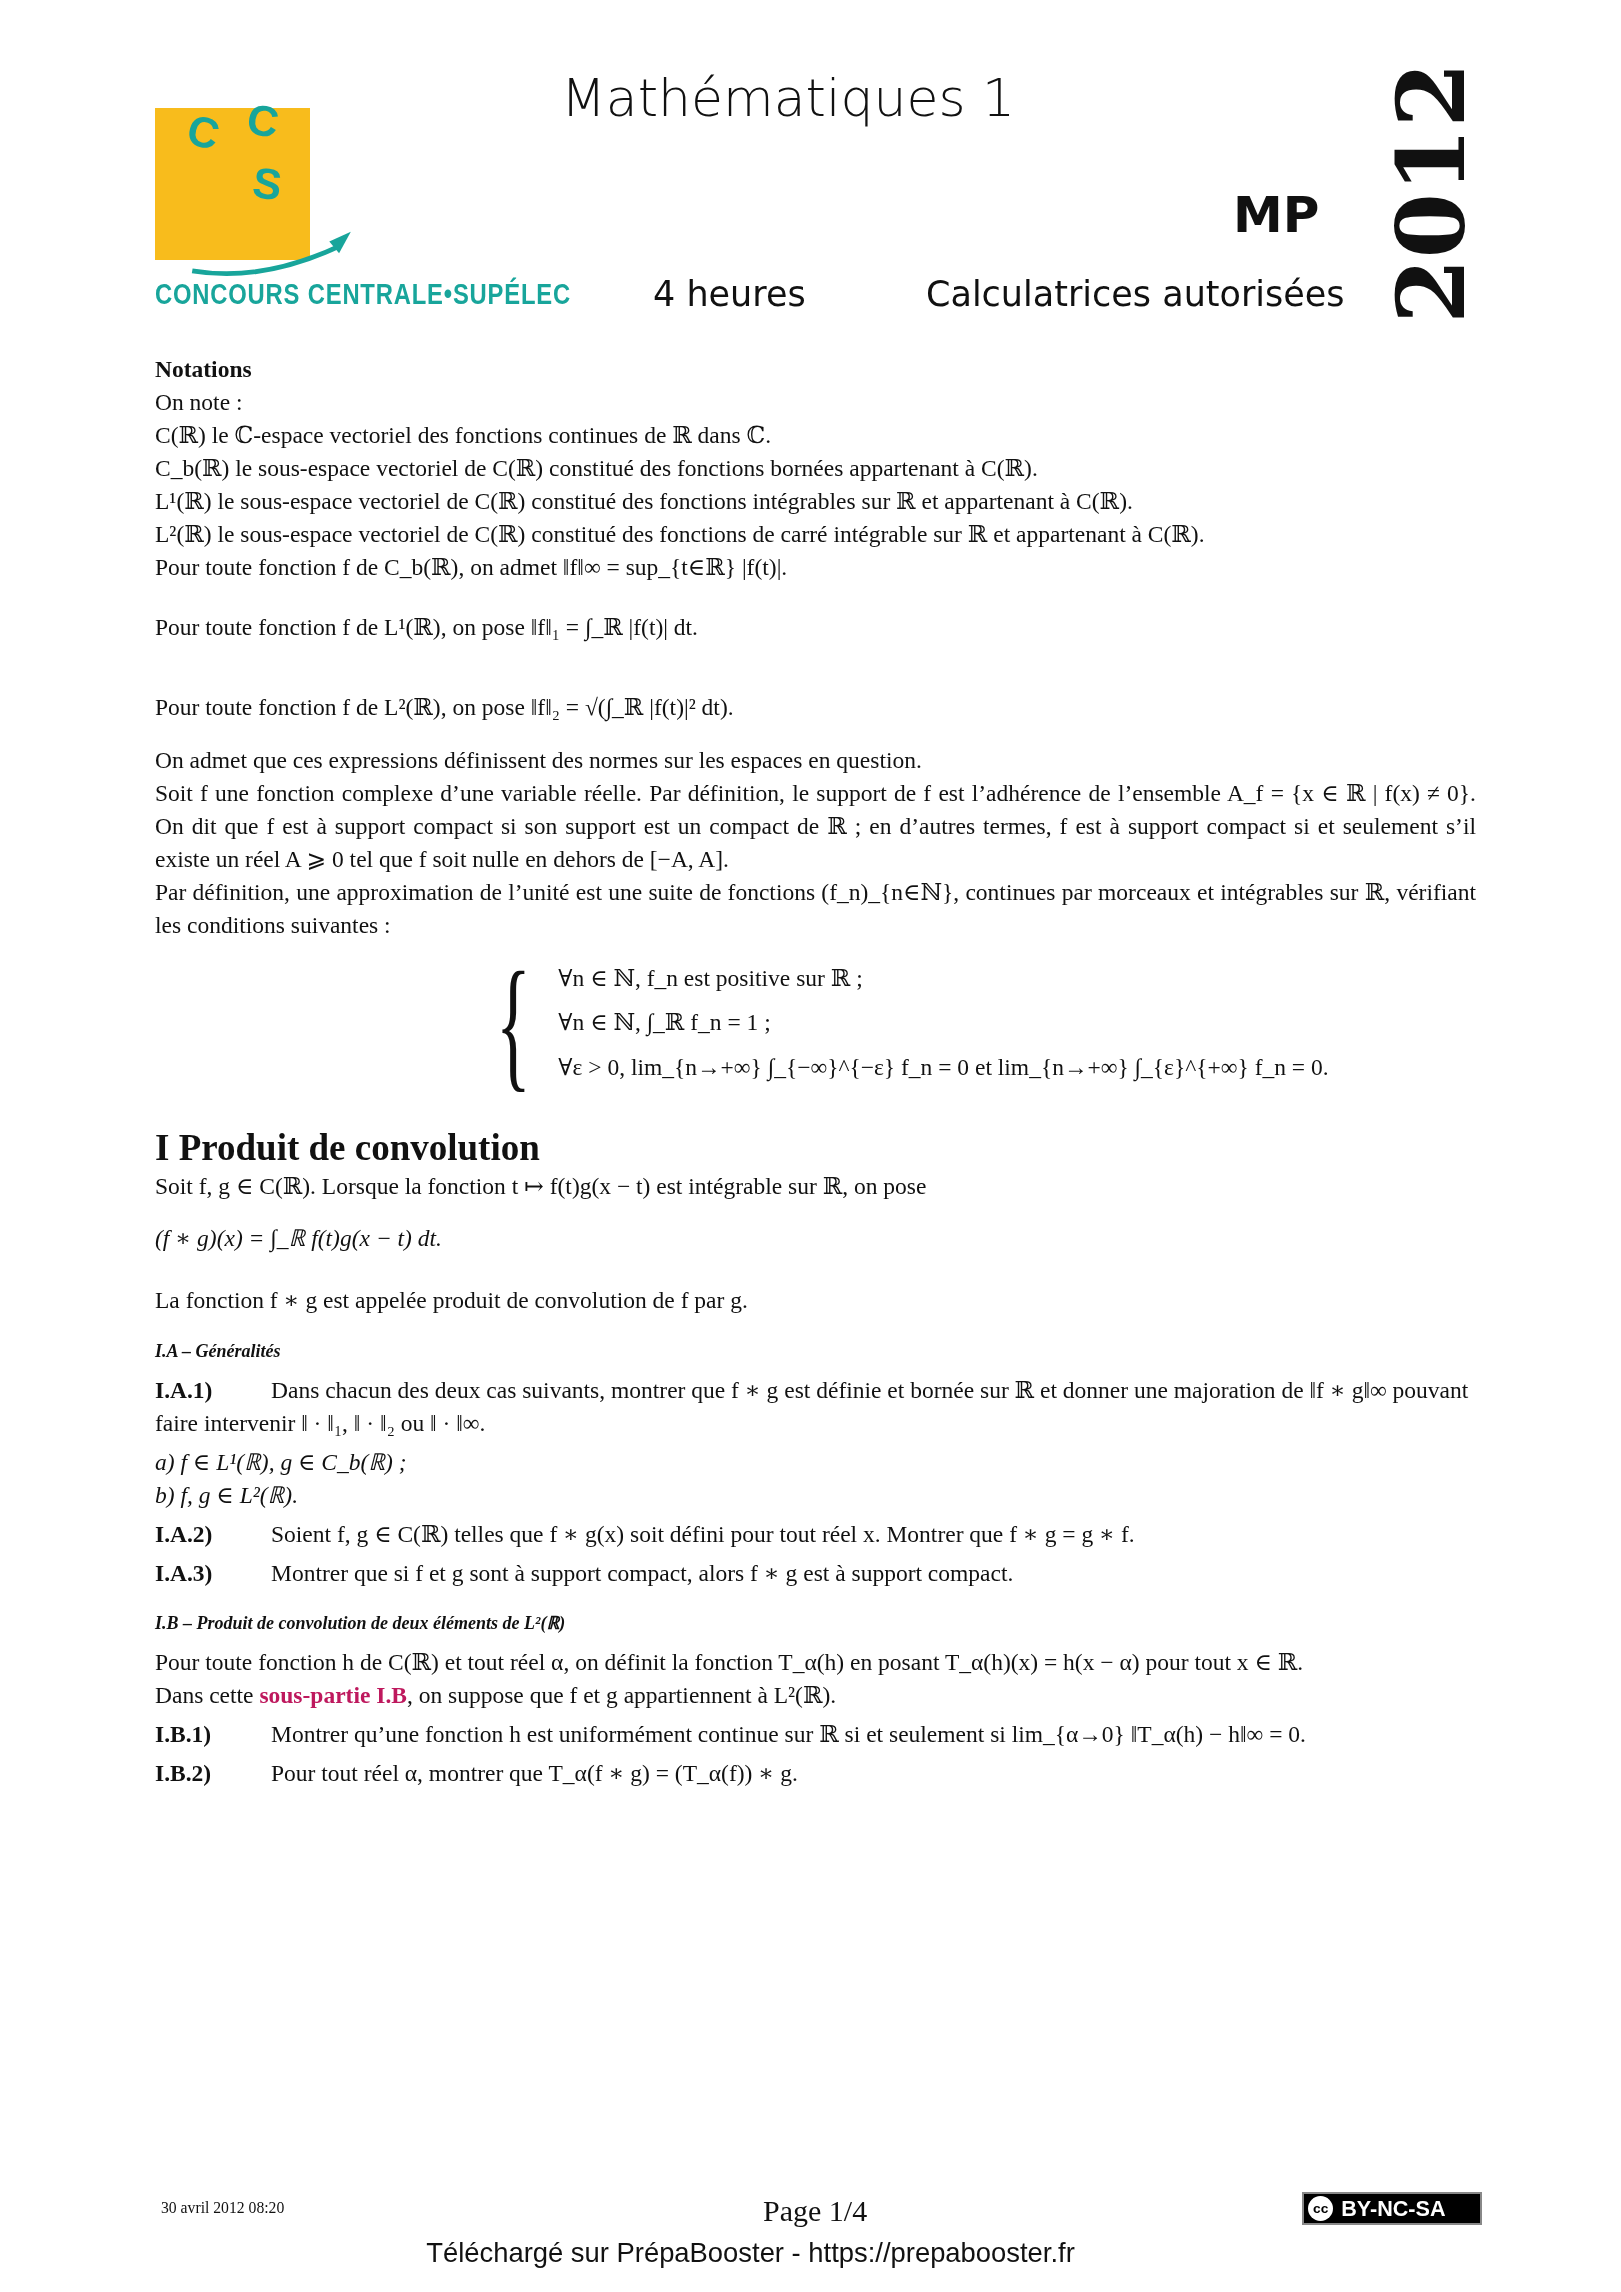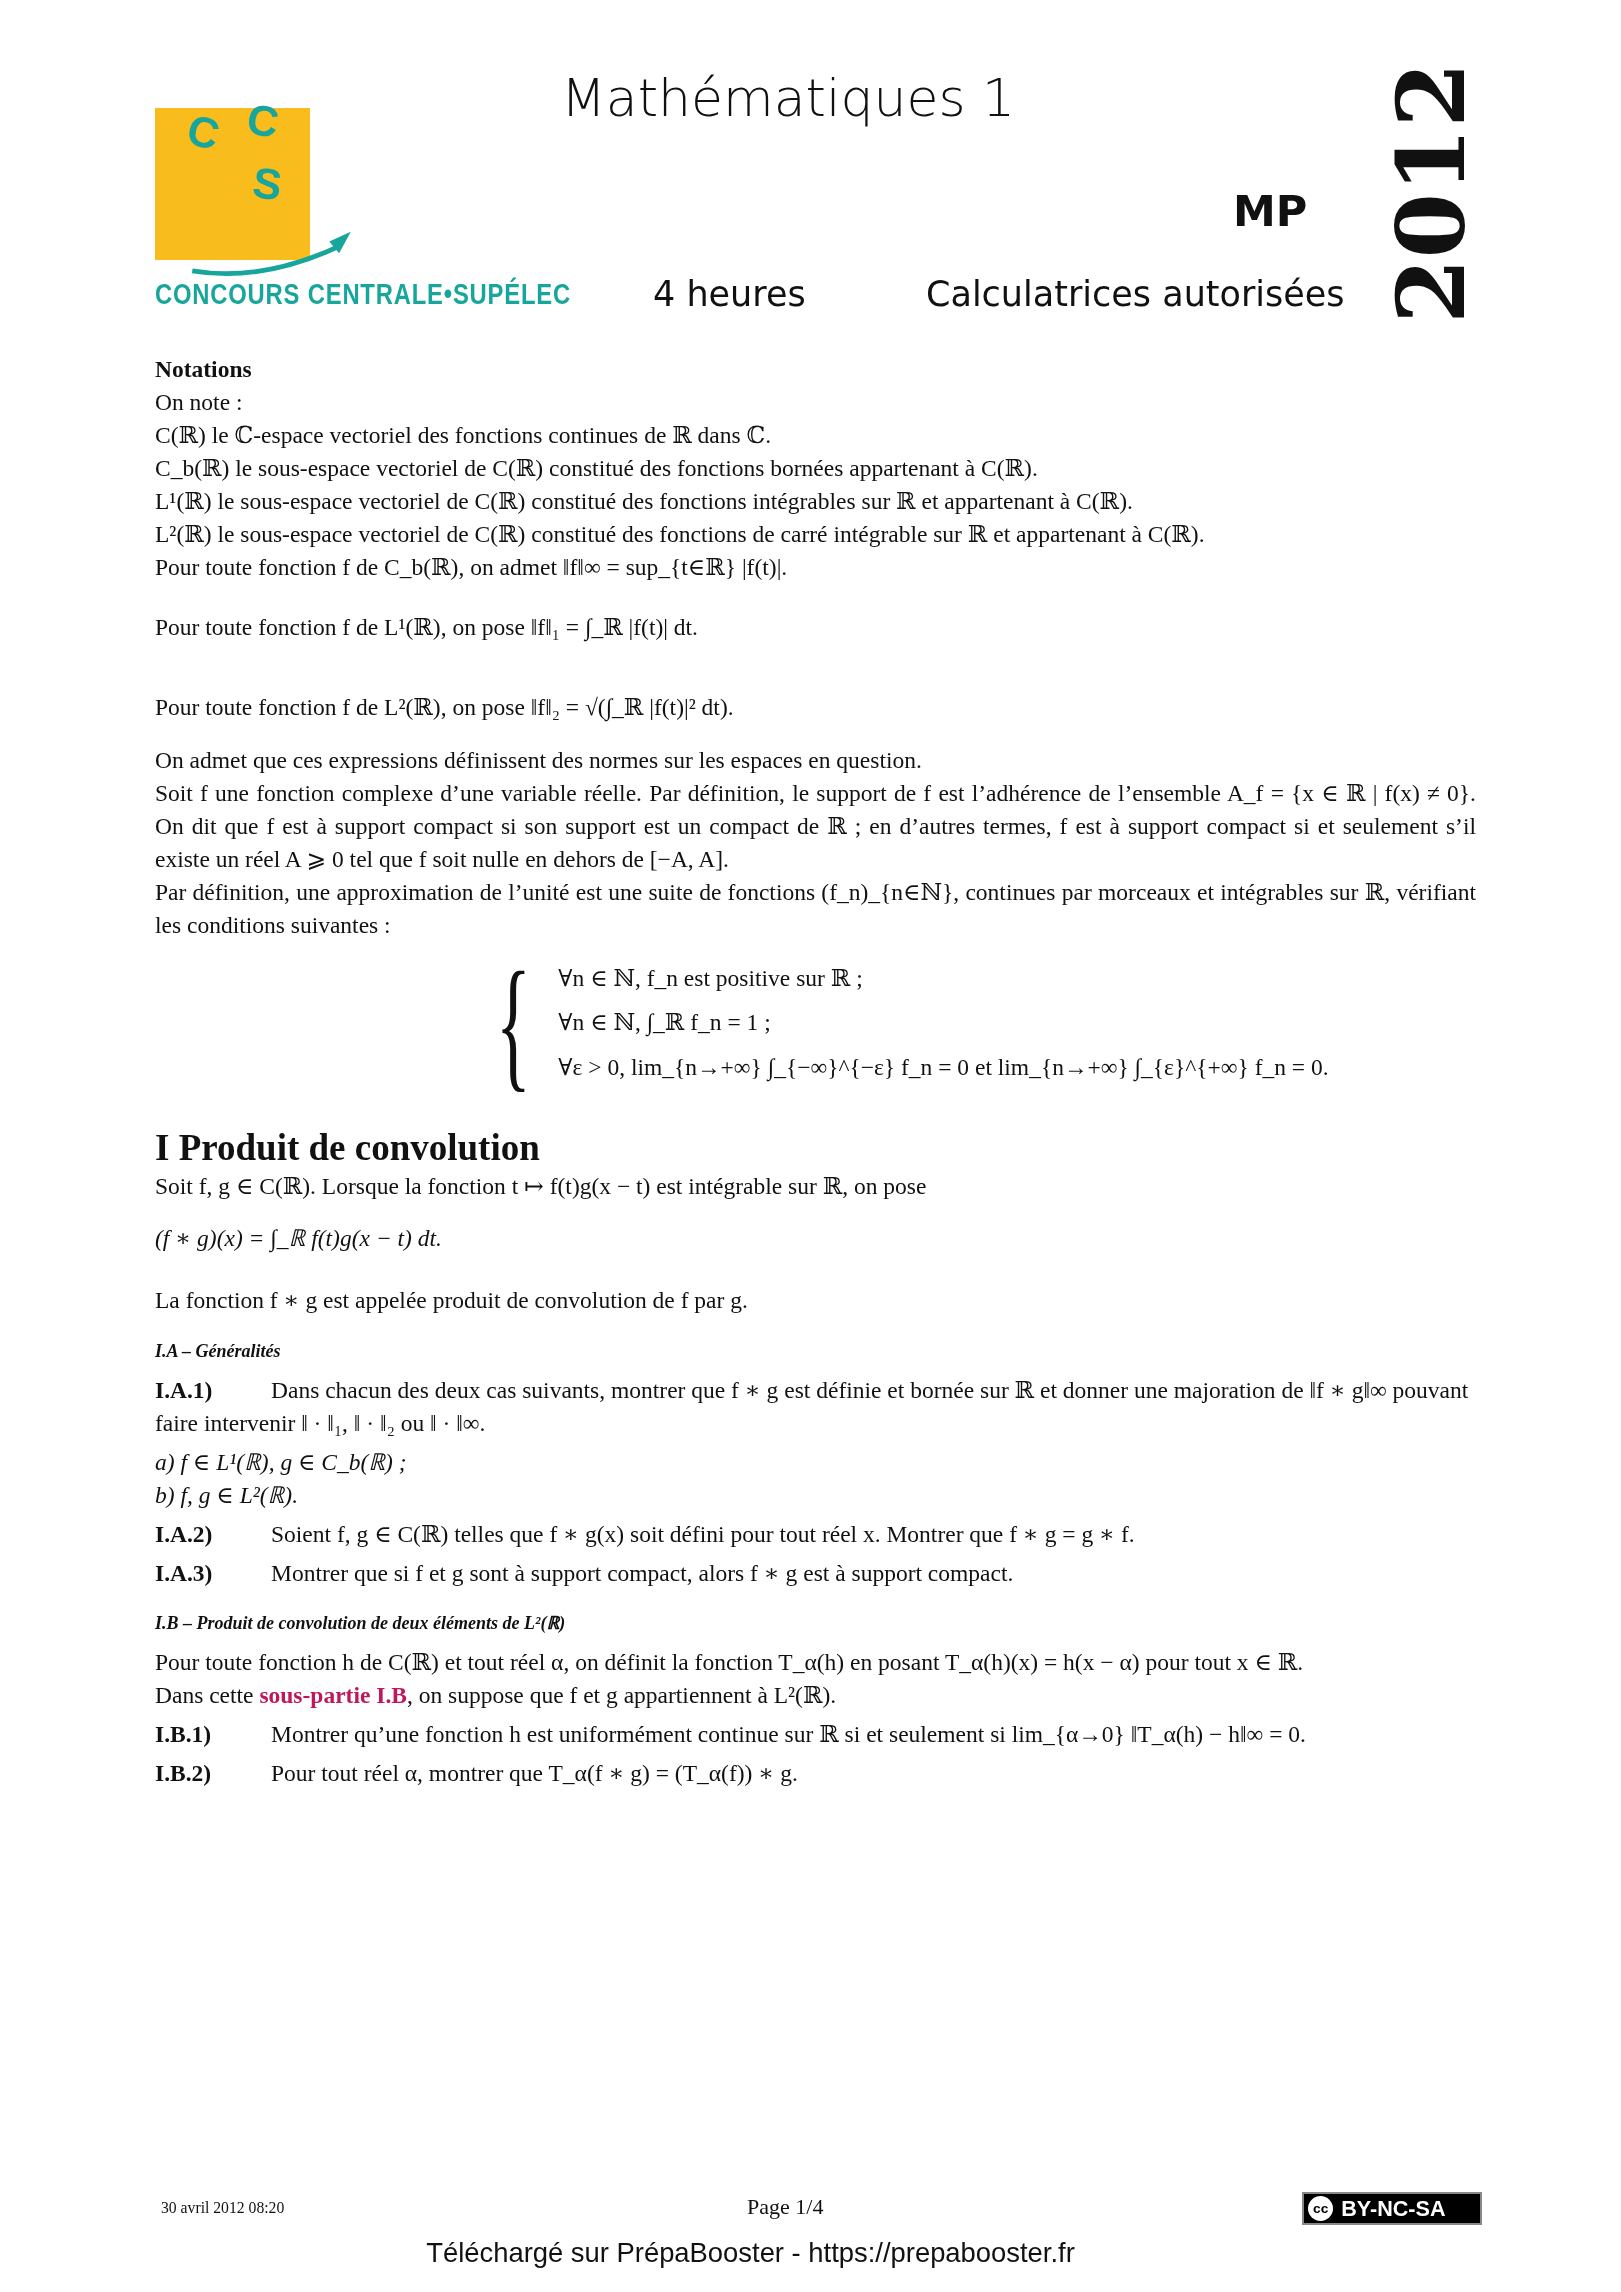--- a/index.html
+++ b/index.html
@@ -3,41 +3,41 @@
 <meta charset="utf-8">
 <style>
   html, body { margin:0; padding:0; background:#fff; }
   body { width:1621px; height:2293px; position:relative; overflow:hidden;
          font-family:"Liberation Serif","DejaVu Serif",serif; color:#111; }
   .abs { position:absolute; }
   .sans { font-family:"DejaVu Sans","Liberation Sans",sans-serif; }
   .logo-box { left:155px; top:108px; width:155px; height:152px; background:#f8bc1c; }
   .logo-text { left:155px; top:278px; font-family:"Liberation Sans",sans-serif; font-size:29px; color:#18a59b; letter-spacing:1px; transform:scaleX(0.82); transform-origin:left; font-weight:bold; }
   .title { left:561px; top:68px; font-size:52px; font-weight:300; }
-  .mp { left:1233px; top:186px; font-size:43px; font-weight:bold; }
+  .mp { left:1233px; top:186px; font-size:50px; font-weight:bold; }
   .duree { left:653px; top:274px; font-size:35px; }
   .calc { left:926px; top:274px; font-size:35px; }
   .year { left:1372px; top:65px; width:118px; height:255px; }
   .year span { display:block; position:absolute; left:50%; top:50%; transform:translate(-50%,-50%) rotate(-90deg); font-family:"DejaVu Serif",serif; font-weight:bold; font-size:94px; white-space:nowrap; }
   .content { left:155px; top:353px; width:1321px; font-size:23.5px; line-height:33px; }
   p { margin:0; }
   .bold { font-weight:bold; }
   .it { font-style:italic; }
   .math { font-style:italic; }
   .eq { text-align:left; margin:9.8px 0; }
   .sec { font-size:37px; font-weight:bold; margin:35px 0 5.9px; }
   .sub { font-size:18px; font-weight:bold; font-style:italic; margin:17.6px 0 5.9px; }
   .q { margin:5.9px 0; }
   .q .num { font-weight:bold; display:inline-block; width:116px; }
   .green { color:#be185d; font-weight:bold; }
   .sys { margin:7.8px 0 0 323px; display:flex; align-items:center; }
   .brace { font-size:147px; line-height:137px; font-weight:100; margin-right:9.8px; transform:scaleX(0.5); }
   .sys-rows div { margin:11.8px 0; }
   .footer-date { left:161px; top:2199px; font-size:15.7px; }
-  .footer-page { left:747px; top:2194px; font-size:22px; }
+  .footer-page { left:763px; top:2194px; font-size:30px; }
   .cc { left:1302px; top:2192px; width:176px; height:29px; background:#000; border:2px solid #888; color:#fff; font-family:"Liberation Sans",sans-serif; font-weight:bold; font-size:21.6px; display:flex; align-items:center; }
   .cc .cci { background:#fff; color:#000; border-radius:50%; width:25.5px; height:25.5px; font-size:13.7px; display:flex; align-items:center; justify-content:center; margin:0 7.8px 0 3.9px; }
   .dl { left:0; width:1501px; top:2237px; text-align:center; font-family:"Liberation Sans",sans-serif; font-size:27.4px; }
 </style>
 </head>
 <body>
 
 <div class="abs logo-box">
   <svg width="235" height="152" style="position:absolute;left:0;top:-39px;overflow:visible" viewBox="0 0 240 155">
     <text x="30" y="75" font-size="44" font-weight="bold" fill="#18a59b" font-family="Liberation Sans, sans-serif" transform="rotate(15 30 75)">C</text>

